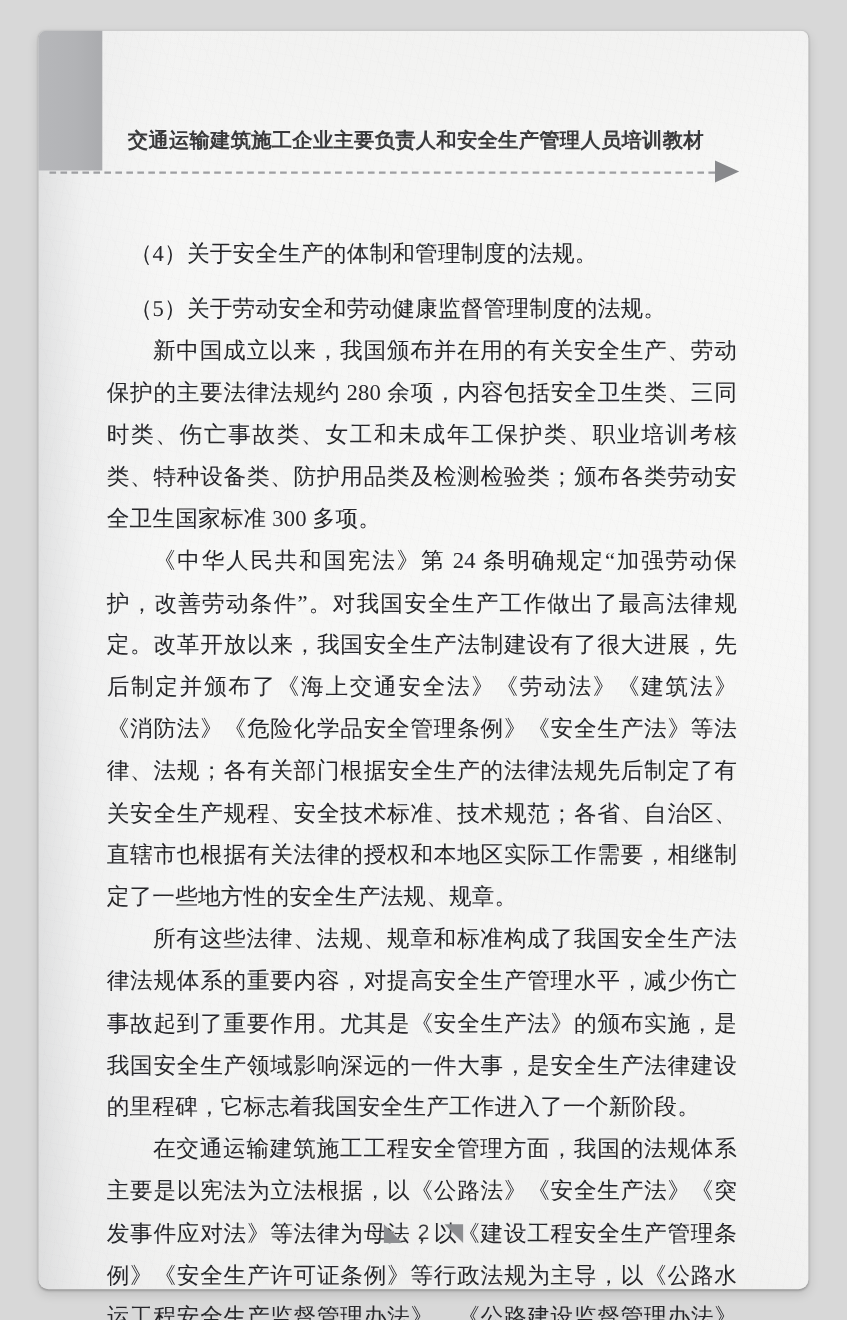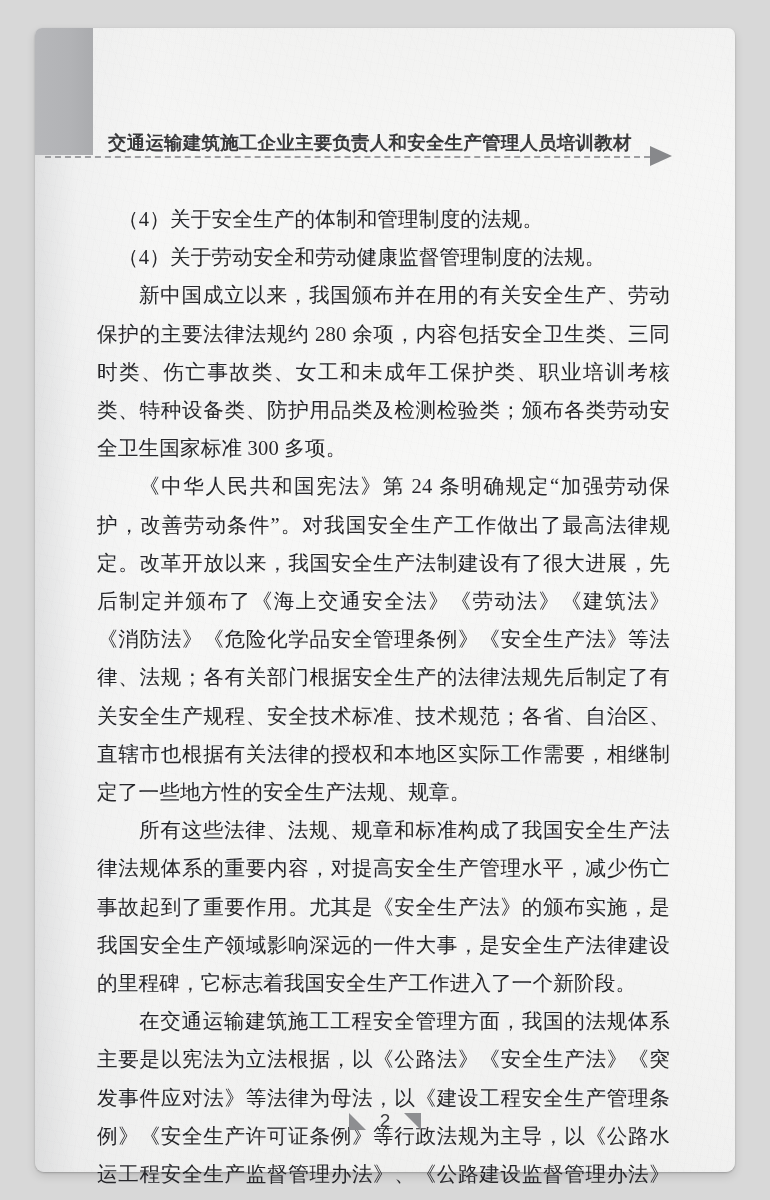--- a/index.html
+++ b/index.html
@@ -64,28 +64,29 @@
     left: 35px;
     top: 28px;
     width: 58px;
     height: 127px;
     background: linear-gradient(90deg, #b6b7ba 0%, #b2b3b6 58%, #aaabae 100%);
     border-radius: 7px 0 0 0;
   }
   #header-title {
     position: absolute;
     left: 108px;
-    top: 130px;
+    top: 115px;
     width: 540px;
     font-family: "Liberation Sans", "DejaVu Sans", sans-serif;
     font-weight: bold;
     font-size: 18.5px;
     letter-spacing: 0.2px;
     color: #3a3a3c;
     white-space: nowrap;
+    text-align: center;
   }
   #header-rule {
     position: absolute;
     left: 45px;
     top: 156px;
     width: 605px;
     height: 0;
     border-top: 2px dashed #9d9ea1;
   }
   #header-arrow {
@@ -109,21 +110,21 @@
     margin: 0;
     font-size: 20.6px;
     line-height: 38.2px;
     color: #26262a;
     text-align: justify;
     text-justify: inter-character;
     letter-spacing: 0.15px;
     font-family: "Liberation Serif", "DejaVu Serif", serif;
     text-indent: 0;
   }
-  .para.indent1 { text-indent: 21px; }
+  .para.indent1 { text-indent: 21px; margin-top: 12px; }
   .para.indent2 { text-indent: 42px; }
   .para:last-child { text-align-last: justify; }
 
   
   #footer {
     position: absolute;
     left: 35px;
     top: 1110px;
     width: 700px;
     display: flex;
@@ -159,21 +160,21 @@
 <div id="header-band"></div>
 
 <div id="header-title">交通运输建筑施工企业主要负责人和安全生产管理人员培训教材</div>
 
 <div id="header-rule"></div>
 
 <div id="header-arrow"></div>
 
 <div id="body-text">
   <p class="para indent1">（4）关于安全生产的体制和管理制度的法规。</p>
-  <p class="para indent1">（4）关于劳动安全和劳动健康监督管理制度的法规。</p>
+  <p class="para indent1">（5）关于劳动安全和劳动健康监督管理制度的法规。</p>
   <p class="para indent2">新中国成立以来，我国颁布并在用的有关安全生产、劳动保护的主要法律法规约 280 余项，内容包括安全卫生类、三同时类、伤亡事故类、女工和未成年工保护类、职业培训考核类、特种设备类、防护用品类及检测检验类；颁布各类劳动安全卫生国家标准 300 多项。</p>
   <p class="para indent2">《中华人民共和国宪法》第 24 条明确规定“加强劳动保护，改善劳动条件”。对我国安全生产工作做出了最高法律规定。改革开放以来，我国安全生产法制建设有了很大进展，先后制定并颁布了《海上交通安全法》《劳动法》《建筑法》《消防法》《危险化学品安全管理条例》《安全生产法》等法律、法规；各有关部门根据安全生产的法律法规先后制定了有关安全生产规程、安全技术标准、技术规范；各省、自治区、直辖市也根据有关法律的授权和本地区实际工作需要，相继制定了一些地方性的安全生产法规、规章。</p>
   <p class="para indent2">所有这些法律、法规、规章和标准构成了我国安全生产法律法规体系的重要内容，对提高安全生产管理水平，减少伤亡事故起到了重要作用。尤其是《安全生产法》的颁布实施，是我国安全生产领域影响深远的一件大事，是安全生产法律建设的里程碑，它标志着我国安全生产工作进入了一个新阶段。</p>
   <p class="para indent2">在交通运输建筑施工工程安全管理方面，我国的法规体系主要是以宪法为立法根据，以《公路法》《安全生产法》《突发事件应对法》等法律为母法，以《建设工程安全生产管理条例》《安全生产许可证条例》等行政法规为主导，以《公路水运工程安全生产监督管理办法》、《公路建设监督管理办法》等部门规章为配套，以大量的技术标准为技术性延伸，以有关法律法规规章的相关规定为补充，包括安全生产地方性法规、规章、标准在内的一个多层级、</p>
 </div>
 
 <div id="footer">
   <span class="foot-tri-left"></span>
   <span id="page-number">2</span>
   <span class="foot-tri-right"></span>

